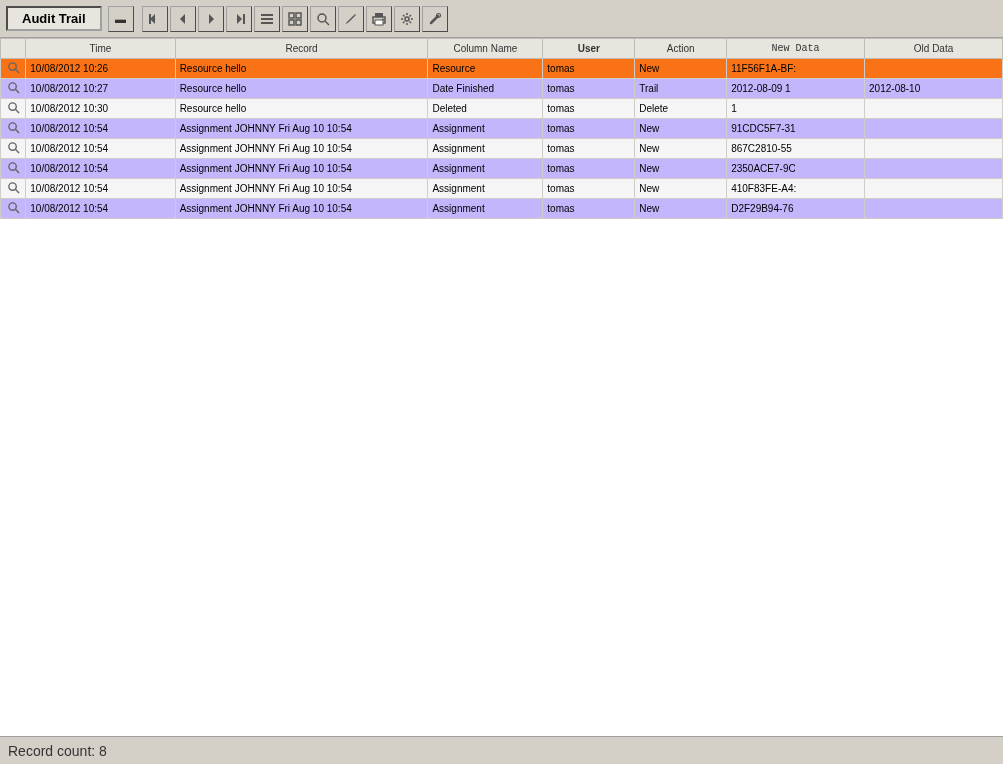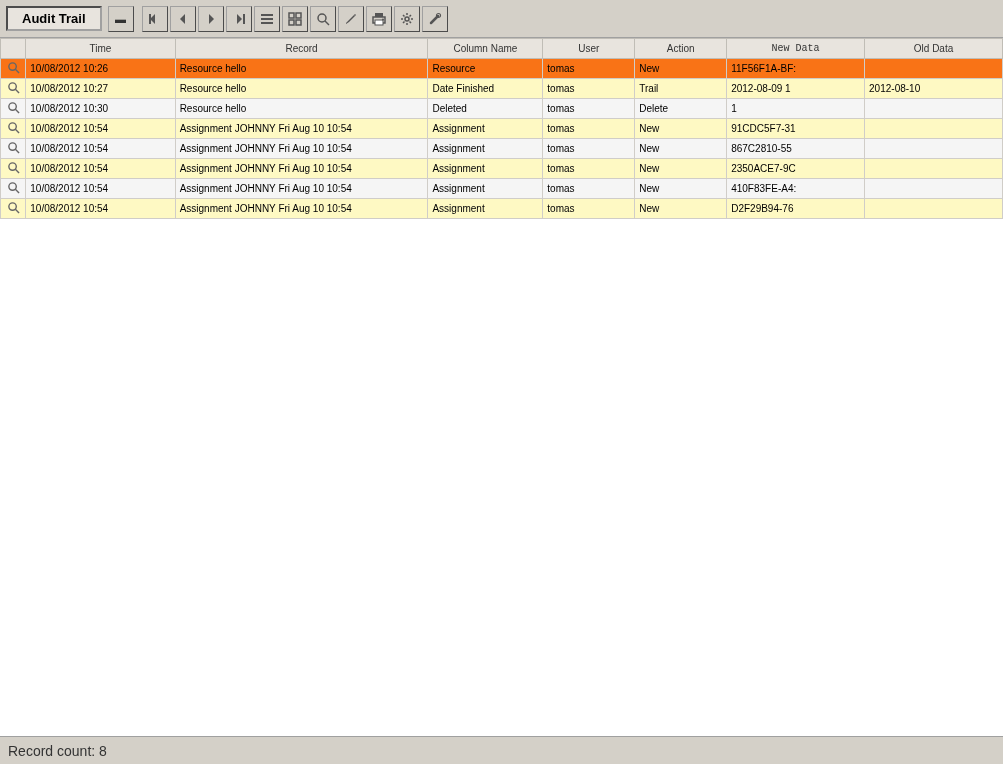--- a/index.html
+++ b/index.html
@@ -75,21 +75,21 @@
     }
     .data-table thead th {
       border: 1px solid #c0bdb6;
       padding: 4px 6px;
       text-align: center;
       font-weight: normal;
       color: #333;
       white-space: nowrap;
     }
     .data-table tbody tr {
-      background: #fef9c3;
+      background: #c4b5fd;
     }
     .data-table tbody tr:nth-child(odd) {
       background: #f5f5f5;
     }
     .data-table tbody tr.highlighted {
       background: #f97316;
     }
     .data-table tbody td {
       border: 1px solid #d0cdc8;
       padding: 2px 4px;
@@ -199,21 +199,21 @@
 
 <div class="main-content">
   <div class="data-table-wrapper">
     <table class="data-table">
       <thead>
         <tr>
           <th style="width:22px;"></th>
           <th style="width:130px;">Time</th>
           <th style="width:220px;">Record</th>
           <th style="width:100px;">Column Name</th>
-          <th style="width:80px;">User</th>
+          <th style="width:80px;font-weight:bold;">User</th>
           <th style="width:80px;">Action</th>
           <th style="width:120px;font-family:Liberation Mono, monospace;">New Data</th>
           <th style="width:120px;">Old Data</th>
         </tr>
       </thead>
       <tbody id="table-body">
       <tr class="highlighted">
             <td class="row-icon"><svg width="13" height="13" viewBox="0 0 14 14">
                 <circle cx="6" cy="6" r="4" fill="none" stroke="#666" stroke-width="1.5"></circle>
                 <line x1="9" y1="9" x2="13" y2="13" stroke="#666" stroke-width="1.5"></line>

